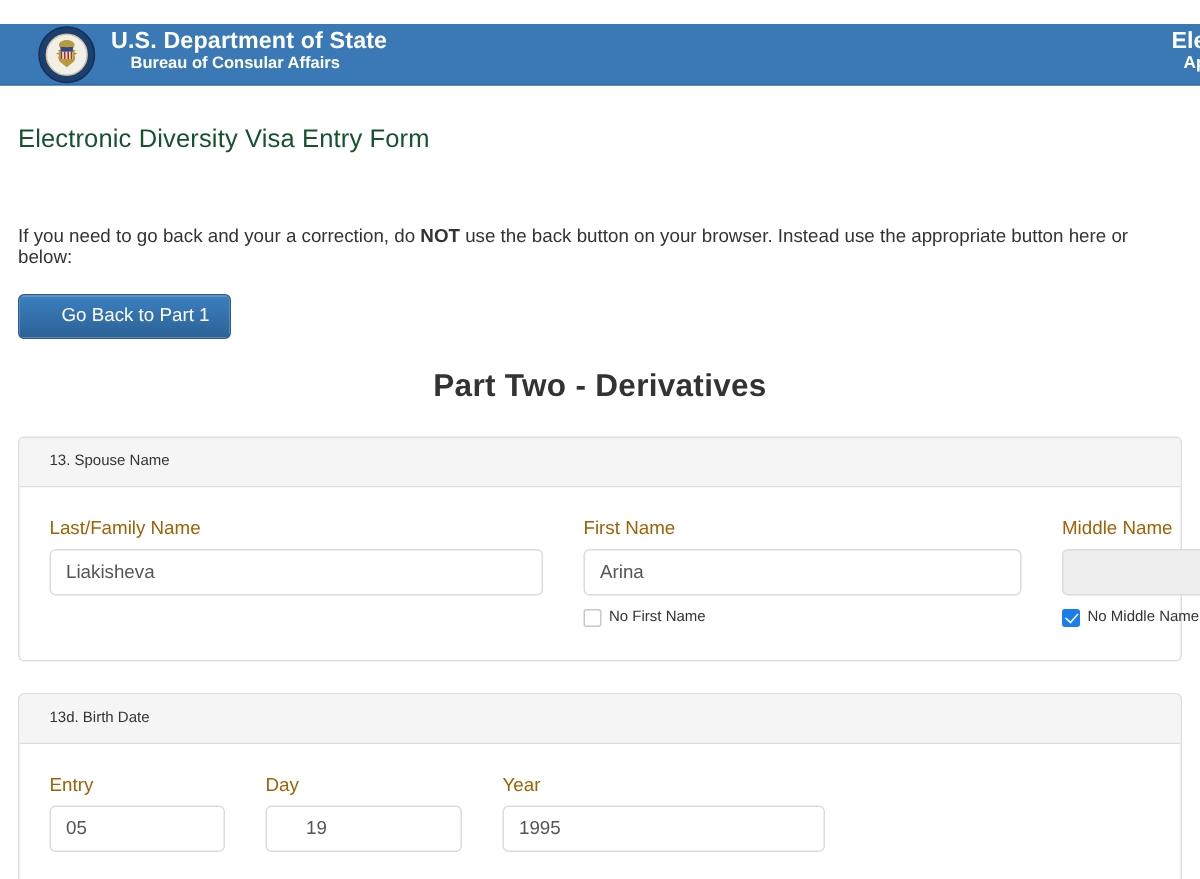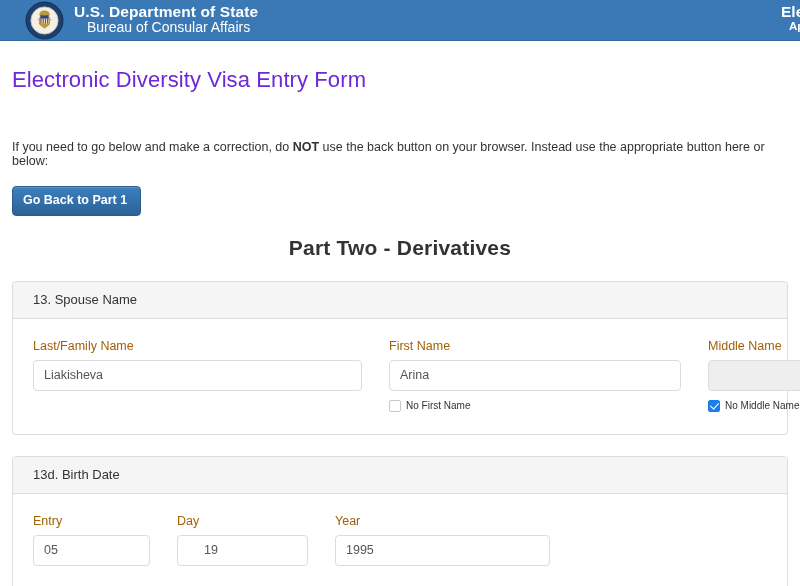--- a/index.html
+++ b/index.html
@@ -12,20 +12,21 @@
     -webkit-font-smoothing: antialiased;
   }
 
   
   .masthead {
     position: relative;
     height: 41px;
     background: #3a79b5;
     border-bottom: 1px solid #2f6aa1;
     overflow: hidden;
+    margin-top: 16px;
   }
   .masthead-inner {
     position: relative;
     height: 41px;
     display: flex;
     align-items: center;
   }
   .seal {
     position: absolute;
     left: 25px;
@@ -40,22 +41,22 @@
     color: #ffffff;
     line-height: 1.12;
   }
   .brand-line1 {
     font-size: 15.5px;
     font-weight: bold;
     letter-spacing: .1px;
     white-space: nowrap;
   }
   .brand-line2 {
-    font-size: 14px;
-    font-weight: normal;
+    font-size: 11px;
+    font-weight: bold;
     padding-left: 13px;
     white-space: nowrap;
   }
   .masthead-right {
     position: absolute;
     left: 781px;
     top: 3px;
     color: #ffffff;
     line-height: 1.12;
     text-align: left;
@@ -64,47 +65,46 @@
   .masthead-right .r1 { font-size: 15.5px; font-weight: bold; }
   .masthead-right .r2 { font-size: 11.5px; font-weight: bold; padding-left: 8px; }
 
   
   .page {
     padding: 0 12px;
   }
   .page-title {
     margin: 0;
     padding: 26px 0 0 0;
-    font-size: 22px;
+    font-size: 17px;
     font-weight: normal;
-    color: #6d28d9;
+    color: #14532d;
     letter-spacing: .1px;
   }
   .notice {
     margin: 0;
     padding: 47px 0 0 0;
     font-size: 12.5px;
     color: #333333;
   }
   .notice b { font-weight: bold; }
 
   .btn-back {
     display: inline-block;
     margin-top: 18px;
-    padding: 7px 13px 8px 10px;
+    padding: 7px 13px 8px 28px;
     font-size: 12.5px;
     color: #ffffff;
     background: linear-gradient(to bottom, #3b7fbf 0%, #2c6297 100%);
     border: 1px solid #2a5c8e;
     border-radius: 4px;
     box-shadow: inset 0 1px 0 rgba(255,255,255,.18);
     cursor: pointer;
     font-family: "Liberation Sans", sans-serif;
     line-height: 1;
-    font-weight: bold;
   }
 
   .part-heading {
     margin: 0;
     padding: 20px 0 0 0;
     text-align: center;
     font-size: 21px;
     font-weight: bold;
     color: #333333;
     letter-spacing: .2px;
@@ -115,21 +115,21 @@
     margin-top: 21px;
     border: 1px solid #dddddd;
     border-radius: 4px;
     background: #ffffff;
   }
   .panel-heading {
     background: #f5f5f5;
     border-bottom: 1px solid #dddddd;
     border-radius: 3px 3px 0 0;
     padding: 10px 15px 11px 20px;
-    font-size: 13px;
+    font-size: 10px;
     color: #333333;
   }
   .panel-body {
     padding: 20px 20px 22px 20px;
   }
 
   .row {
     display: flex;
   }
   .field {
@@ -228,21 +228,21 @@
     </div>
 
   </div>
 </div>
 
 <div class="page">
 
   <h1 class="page-title">Electronic Diversity Visa Entry Form</h1>
 
   <p class="notice">
-    <span>If you need to go below and make a correction, do </span><b>NOT</b><span> use the back button on your browser. Instead use the appropriate button here or below:</span>
+    <span>If you need to go back and your a correction, do </span><b>NOT</b><span> use the back button on your browser. Instead use the appropriate button here or below:</span>
   </p>
 
   <button class="btn-back">Go Back to Part 1</button>
 
   <h2 class="part-heading">Part Two - Derivatives</h2>
 
   
   <section class="panel">
     <div class="panel-heading">13. Spouse Name</div>
     <div class="panel-body">

